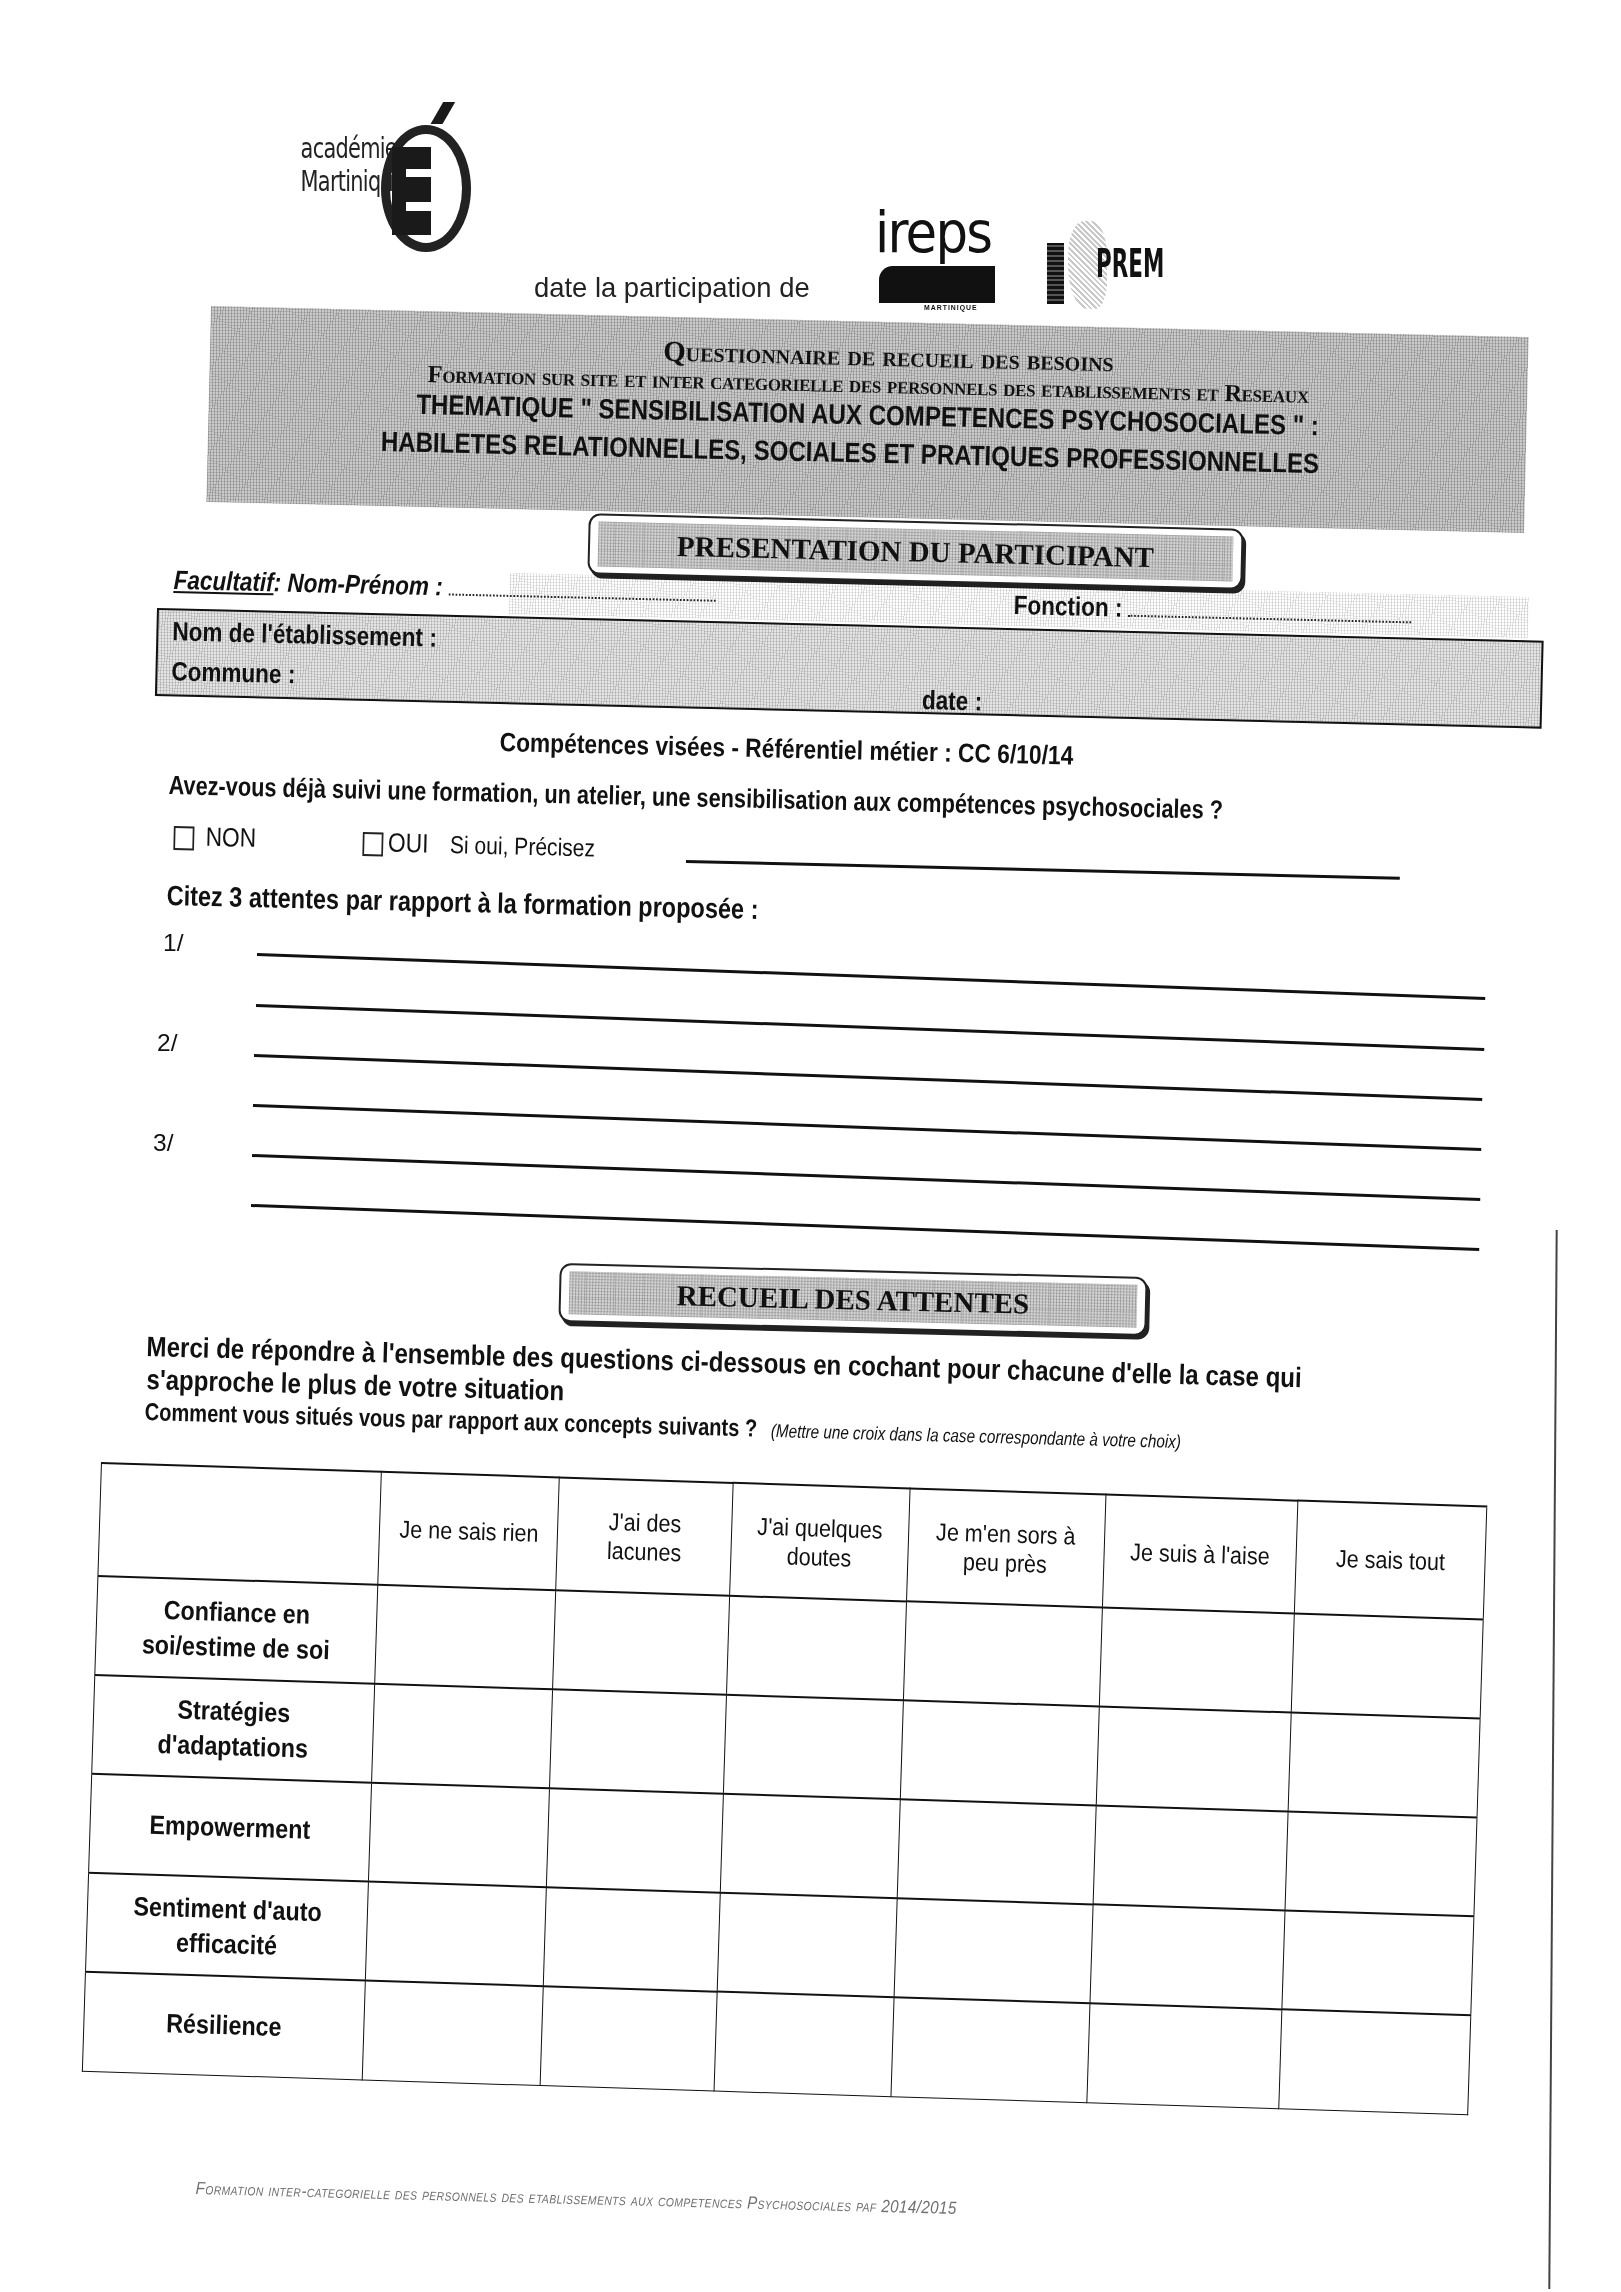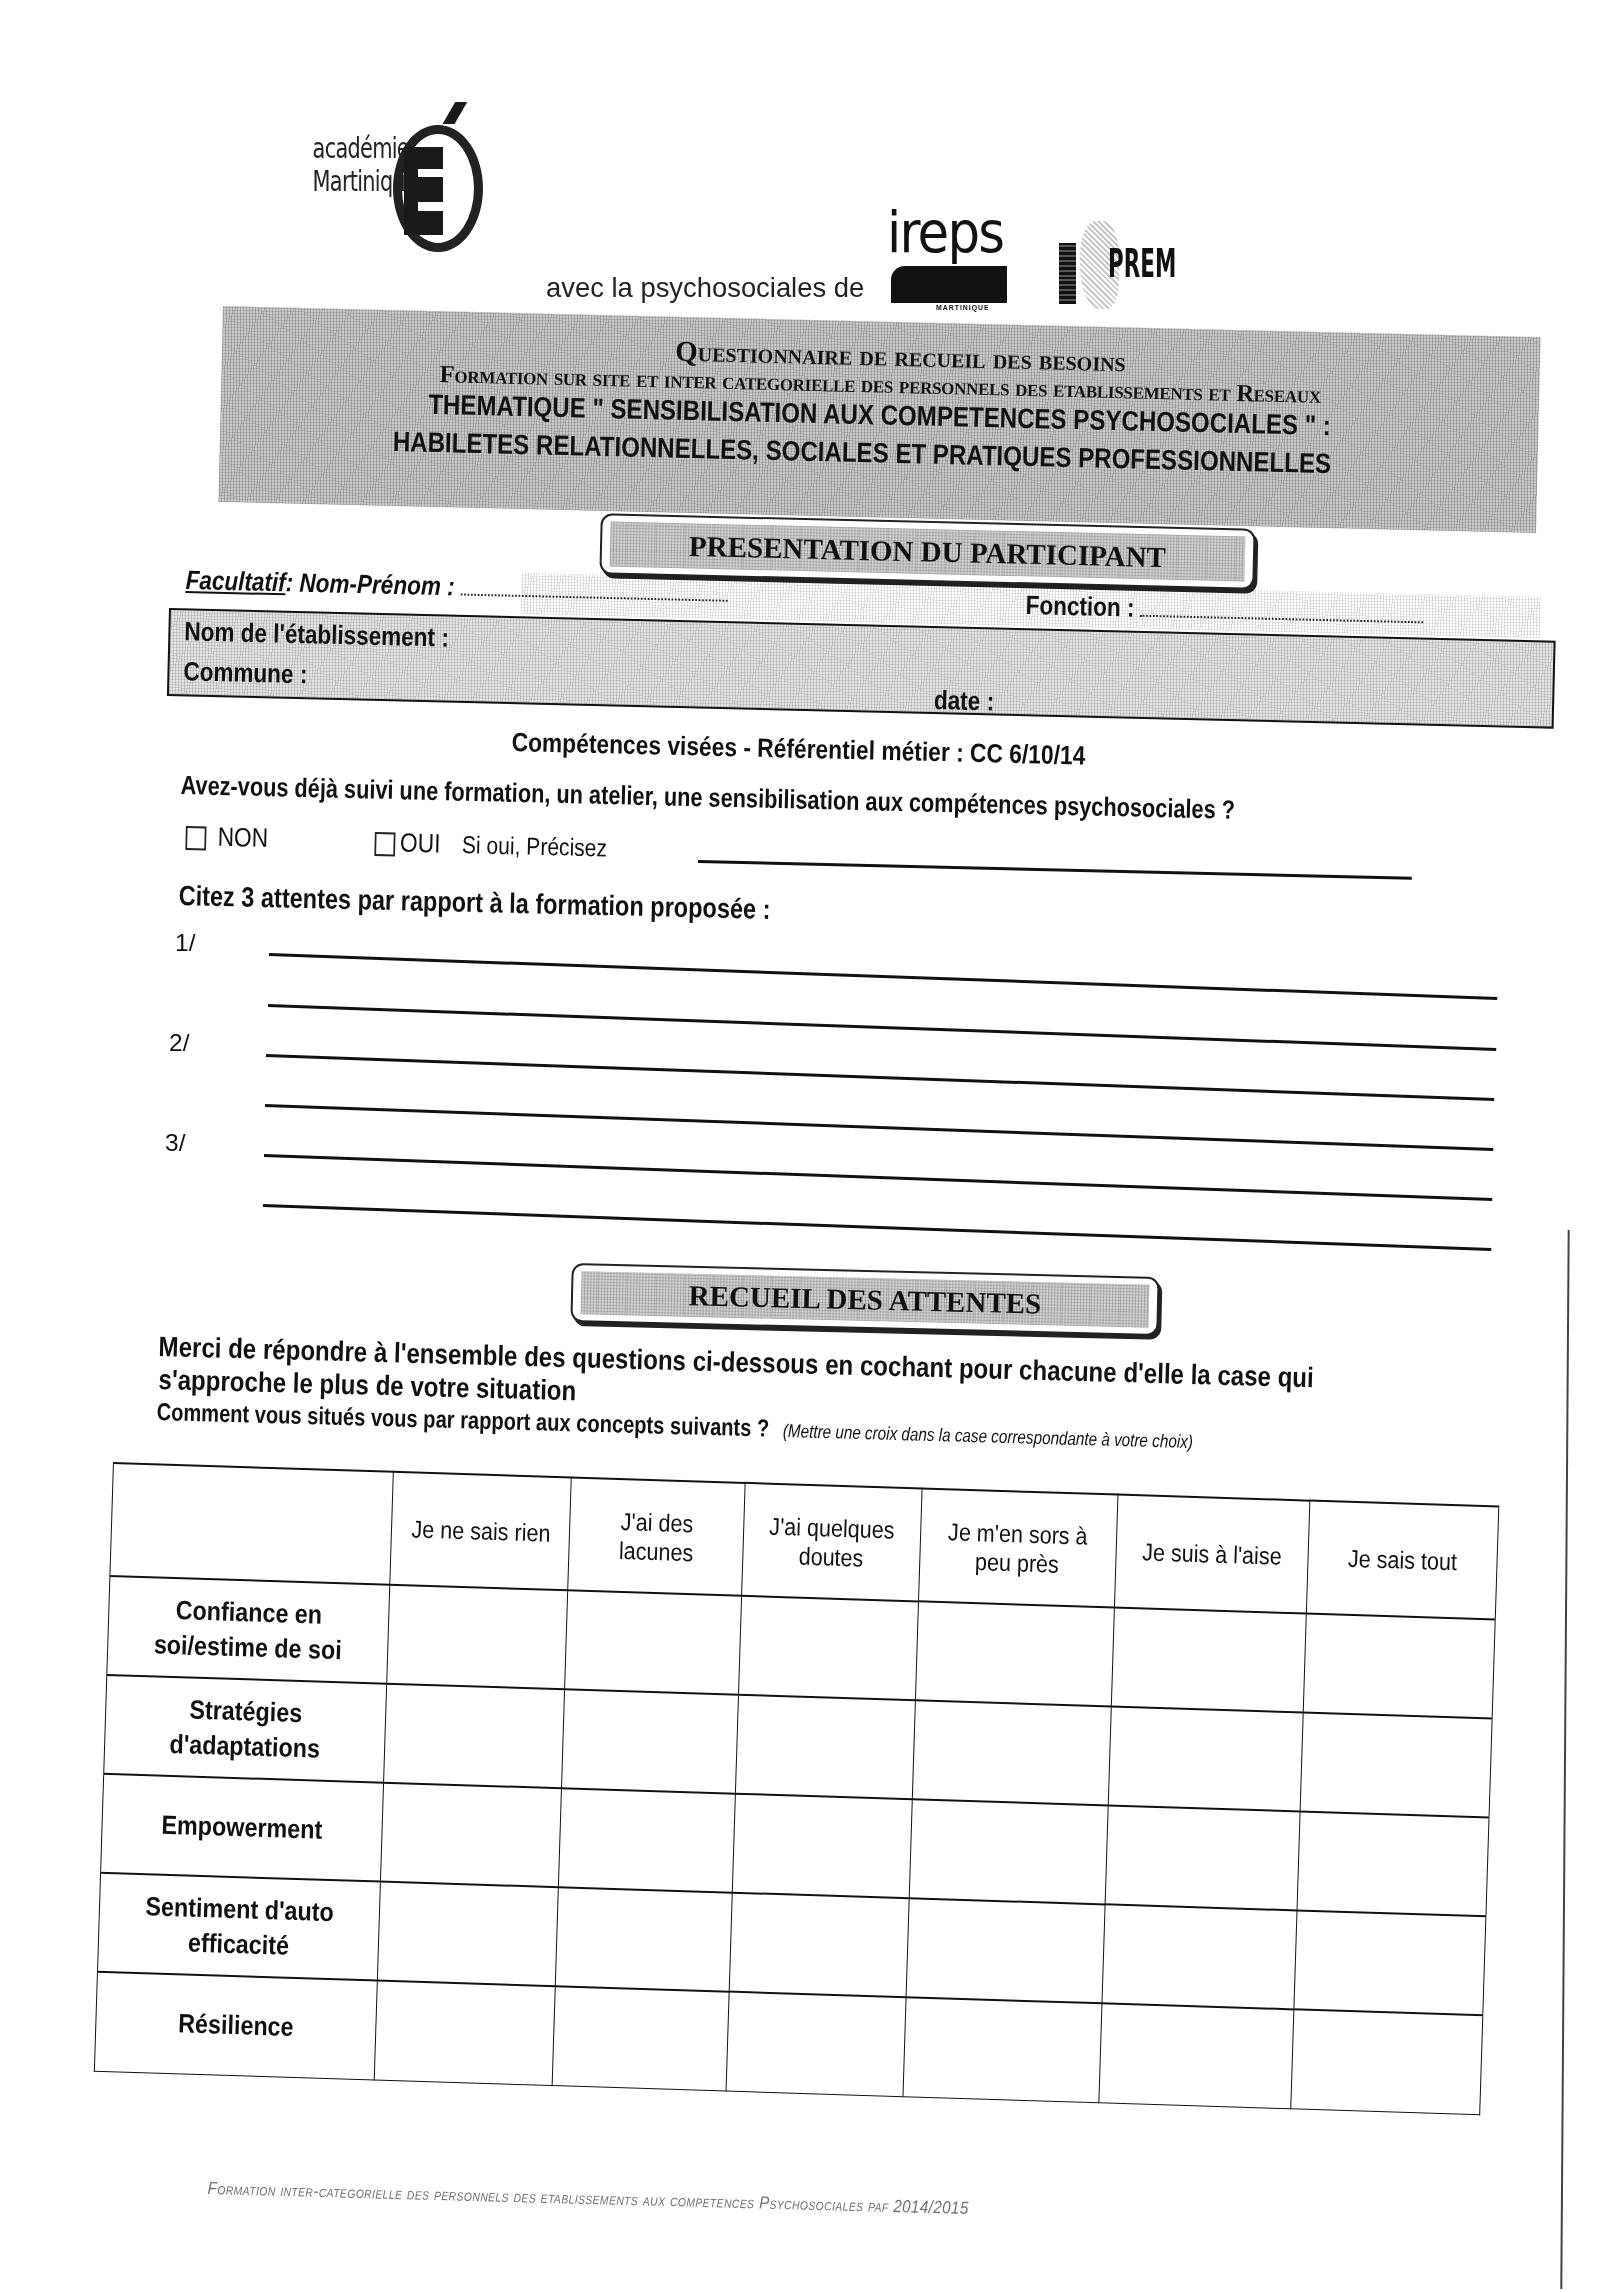--- a/index.html
+++ b/index.html
@@ -1,19 +1,19 @@
 <!DOCTYPE html>
 <html><head>
 <meta charset="utf-8">
 <style>
   * { box-sizing: border-box; margin: 0; padding: 0; }
   html, body { width: 1621px; height: 2293px; background: #ffffff; overflow: hidden; }
   body { font-family: "Liberation Sans", sans-serif; color: #111; position: relative; }
 
-  .page { position: absolute; left: 12px; top: 0; width: 1444px; height: 2293px; }
+  .page { position: absolute; left: 0; top: 0; width: 1444px; height: 2293px; }
 
   
   .logo-acad { position: absolute; left: 265px; top: 78px; width: 245px; height: 176px; }
   .logo-acad .txt { position: absolute; left: 0; top: 54px; font-family: "DejaVu Sans", sans-serif; font-size: 29px; line-height: 33px; color: #222; letter-spacing: -1px; text-align: right; width: 127px; transform: scaleX(0.72); transform-origin: right top; }
   .logo-acad .ring { position: absolute; left: 116px; top: 47px; width: 90px; height: 127px; border: 9.8px solid #222; border-radius: 50%; }
   .logo-acad .E { position: absolute; left: 127px; top: 69px; width: 39px; height: 88px; background: #1a1a1a; }
   .logo-acad .E::before, .logo-acad .E::after { content: ""; position: absolute; left: 13.7px; width: 25.5px; height: 8.8px; background: #fff; }
   .logo-acad .E::before { top: 21.6px; }
   .logo-acad .E::after { top: 55px; }
   .logo-acad .accent { position: absolute; left: 172px; top: 23.5px; width: 11.8px; height: 21.6px; background: #1a1a1a; transform: skewX(-30deg); }
@@ -96,21 +96,21 @@
   <div class="logo-acad">
     <div class="txt">
       <div>académie</div>
       <div>Martinique</div>
     </div>
     <div class="ring"></div>
     <div class="E"></div>
     <div class="accent"></div>
   </div>
 
-  <div class="participation">avec la psychosociales de</div>
+  <div class="participation">date la participation de</div>
 
   <div class="logo-ireps">
     <div class="word">ireps</div>
     <div class="band"></div>
     <div class="sub">MARTINIQUE</div>
   </div>
 
   <div class="logo-prem">
     <div class="map"></div>
     <div class="fig"></div>

